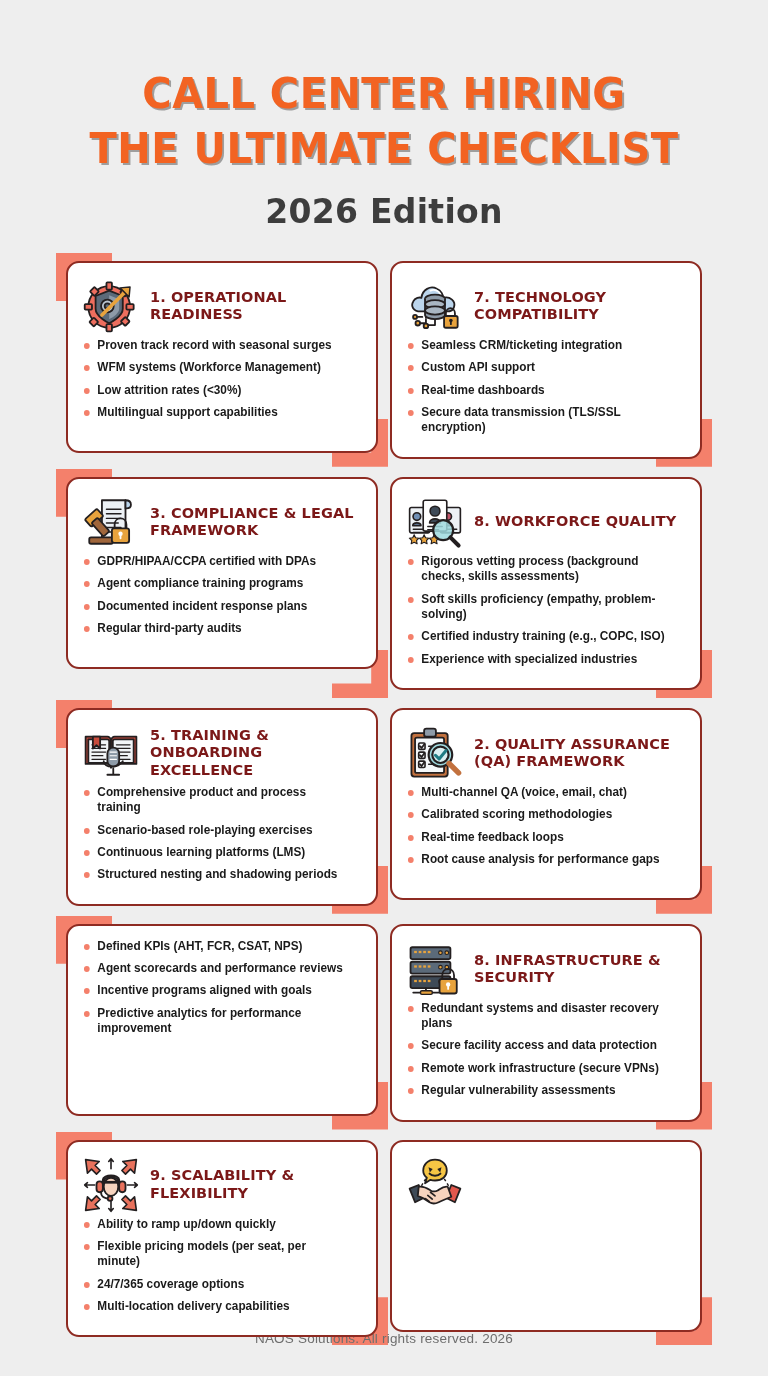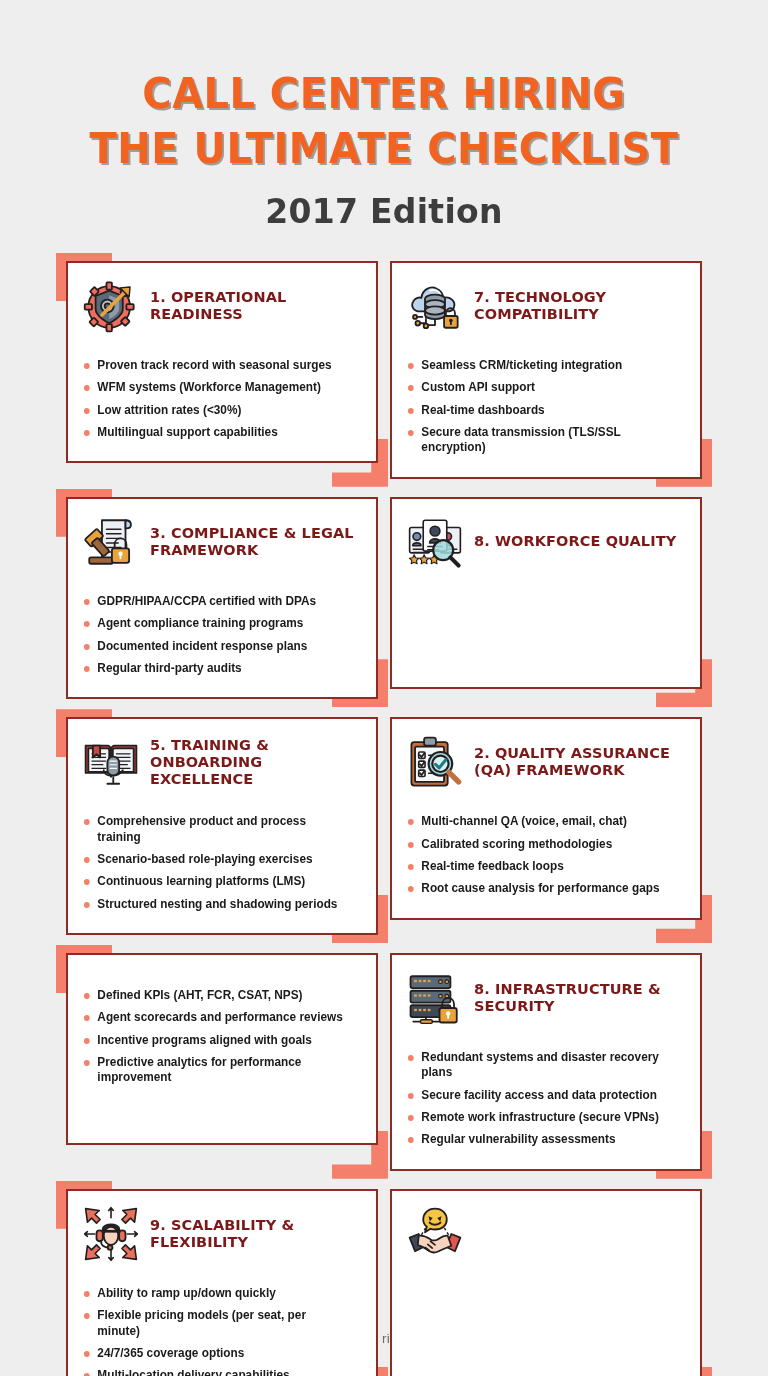--- a/index.html
+++ b/index.html
@@ -58,21 +58,21 @@
   .accent-tl { top: -8px;  left: -10px;  width: 56px; height: 48px;
                clip-path: polygon(0 0, 100% 0, 100% 30%, 30% 30%, 30% 100%, 0 100%); }
   .accent-br { bottom: -8px; right: -10px; width: 56px; height: 48px;
                clip-path: polygon(100% 0, 100% 100%, 0 100%, 0 70%, 70% 70%, 70% 0); }
 
   .card {
     position: relative;
     z-index: 1;
     background: #ffffff;
     border: 2px solid #8E2B22;
-    border-radius: 0;
+    border-radius: 13px;
     padding: 12px 14px 14px 14px;
     min-height: 192px;
     display: flex;
     flex-direction: column;
   }
 
   .card-head {
     display: flex;
     align-items: center;
     gap: 10px;
@@ -84,21 +84,21 @@
 
   .card-title {
     font-family: "DejaVu Sans", sans-serif;
     font-size: 14.5px;
     font-weight: bold;
     color: #7B1818;
     line-height: 1.18;
     letter-spacing: 0.1px;
   }
 
-  .bullets { margin-top: 21px; list-style: none; }
+  .bullets { margin-top: 1px; list-style: none; }
 
   .bullets li {
     position: relative;
     padding-left: 16px;
     margin-bottom: 7px;
     font-family: "Liberation Sans", sans-serif;
     font-size: 12.3px;
     font-weight: bold;
     color: #1a1a1a;
     line-height: 1.25;
@@ -128,21 +128,21 @@
   }
 </style>
 </head>
 <body>
 
 <div class="page">
 
   <div class="header">
     <div class="title-line title-line-1">CALL CENTER HIRING</div>
     <div class="title-line title-line-2">THE ULTIMATE CHECKLIST</div>
-    <div class="subtitle">2017 Edition</div>
+    <div class="subtitle">2026 Edition</div>
   </div>
 
   <div class="grid">
 
     <div class="card-wrap">
       <div class="accent-tl"></div>
       <div class="accent-br"></div>
       <div class="card">
         <div class="card-head">
           <div class="card-icon">
@@ -282,20 +282,26 @@
                 <path d="M31 46 L32.6 49.4 L36.3 49.9 L33.6 52.4 L34.3 56 L31 54.3 L27.7 56 L28.4 52.4 L25.7 49.9 L29.4 49.4 Z"></path>
               </g>
               <g stroke="#231f20" stroke-width="2.4" stroke-linejoin="round">
                 <circle cx="41" cy="41" r="11" fill="#9FD9DE" fill-opacity="0.85"></circle>
                 <path d="M49 49 L58 58" stroke-width="4.5" stroke-linecap="round"></path>
               </g>
             </svg>
           </div>
           <div class="card-title">8. WORKFORCE QUALITY</div>
         </div>
+        <ul class="bullets">
+          <li>Rigorous vetting process (background checks, skills assessments)</li>
+          <li>Soft skills proficiency (empathy, problem-solving)</li>
+          <li>Certified industry training (e.g., COPC, ISO)</li>
+          <li>Experience with specialized industries</li>
+        </ul>
       </div>
     </div>
 
     <div class="card-wrap">
       <div class="accent-tl"></div>
       <div class="accent-br"></div>
       <div class="card">
         <div class="card-head">
           <div class="card-icon">
             <svg viewBox="0 0 64 64">

